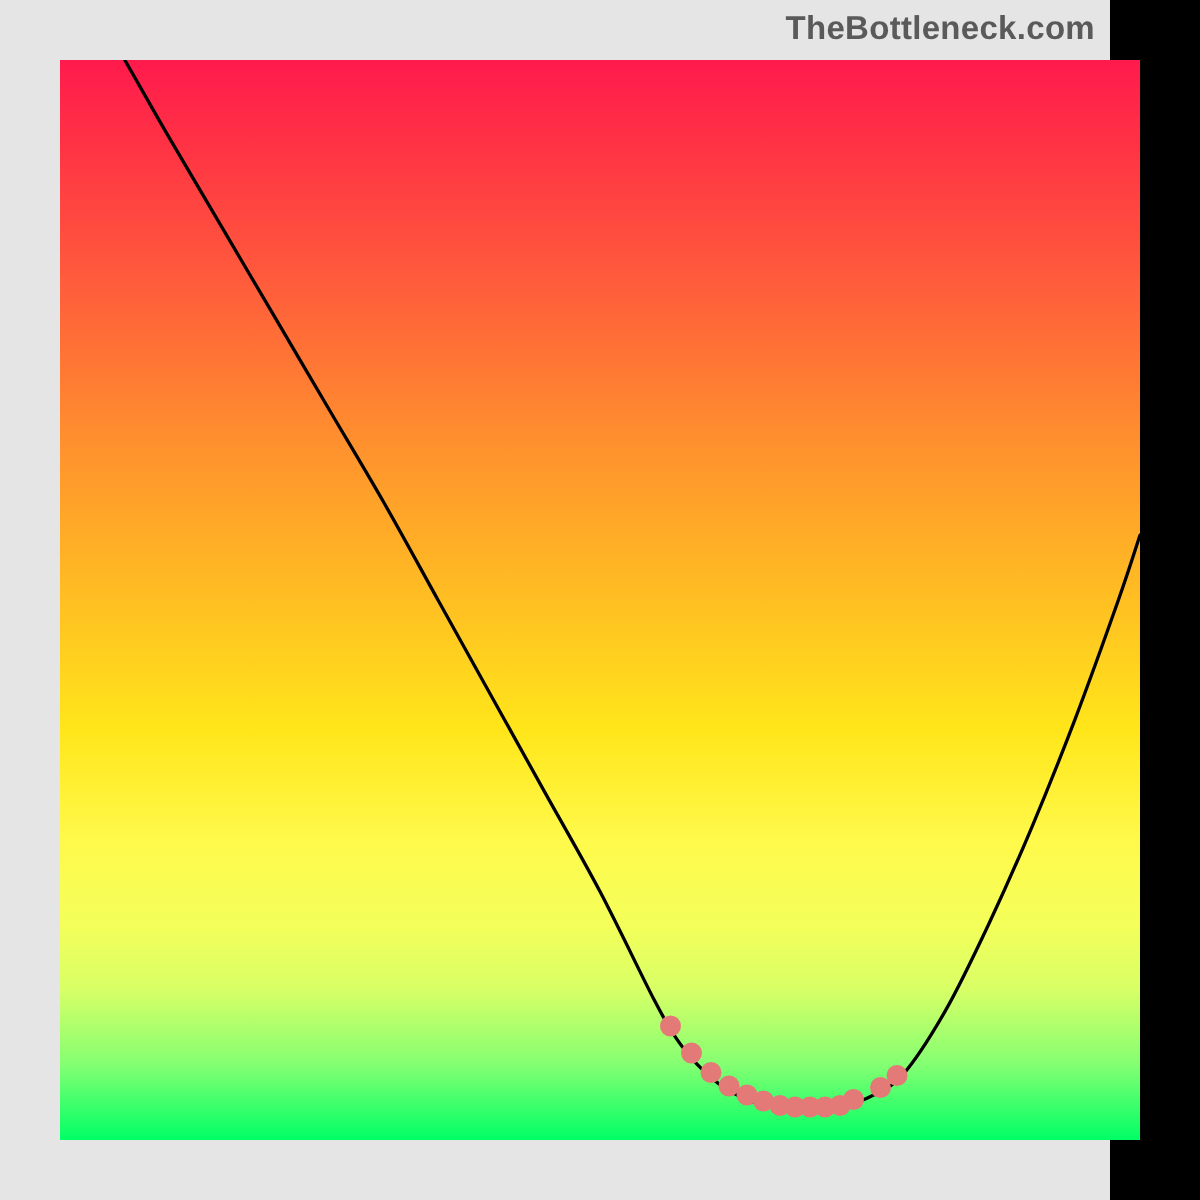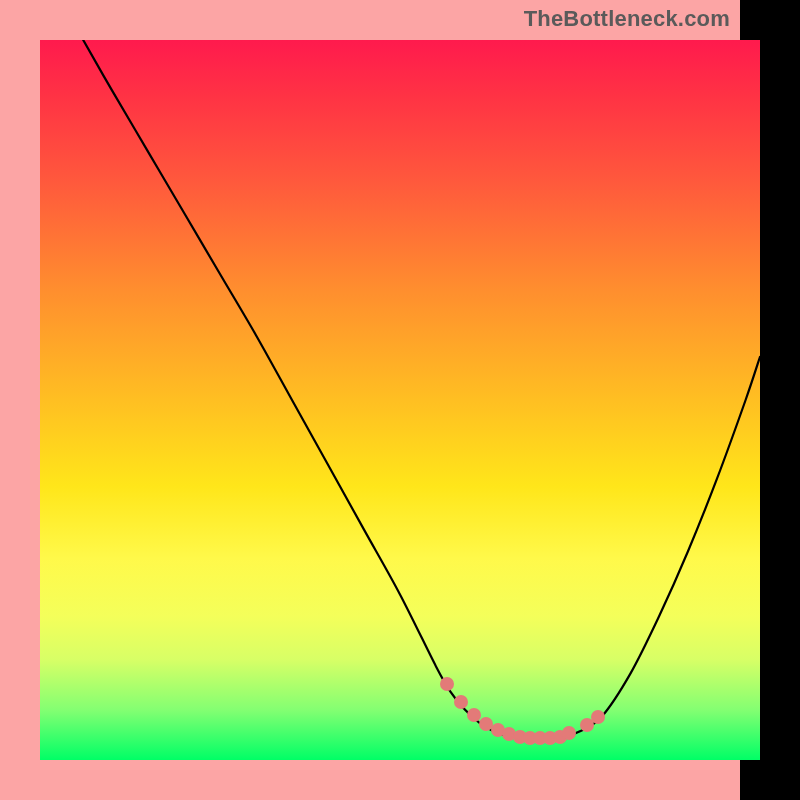--- a/index.html
+++ b/index.html
@@ -9,21 +9,21 @@
     height: 800px;
     background: #000;
     overflow: hidden;
   }
   .frame {
     position: absolute;
     left: 0;
     top: 0;
     width: 740px;
     height: 800px;
-    background: #fca5a5;
+    background: #e5e5e5;
   }
   .plot {
     position: absolute;
     left: 40px;
     top: 40px;
     width: 720px;
     height: 720px;
     background: linear-gradient(to bottom,
       #ff1a4d 0%,
       #ff3344 8%,

